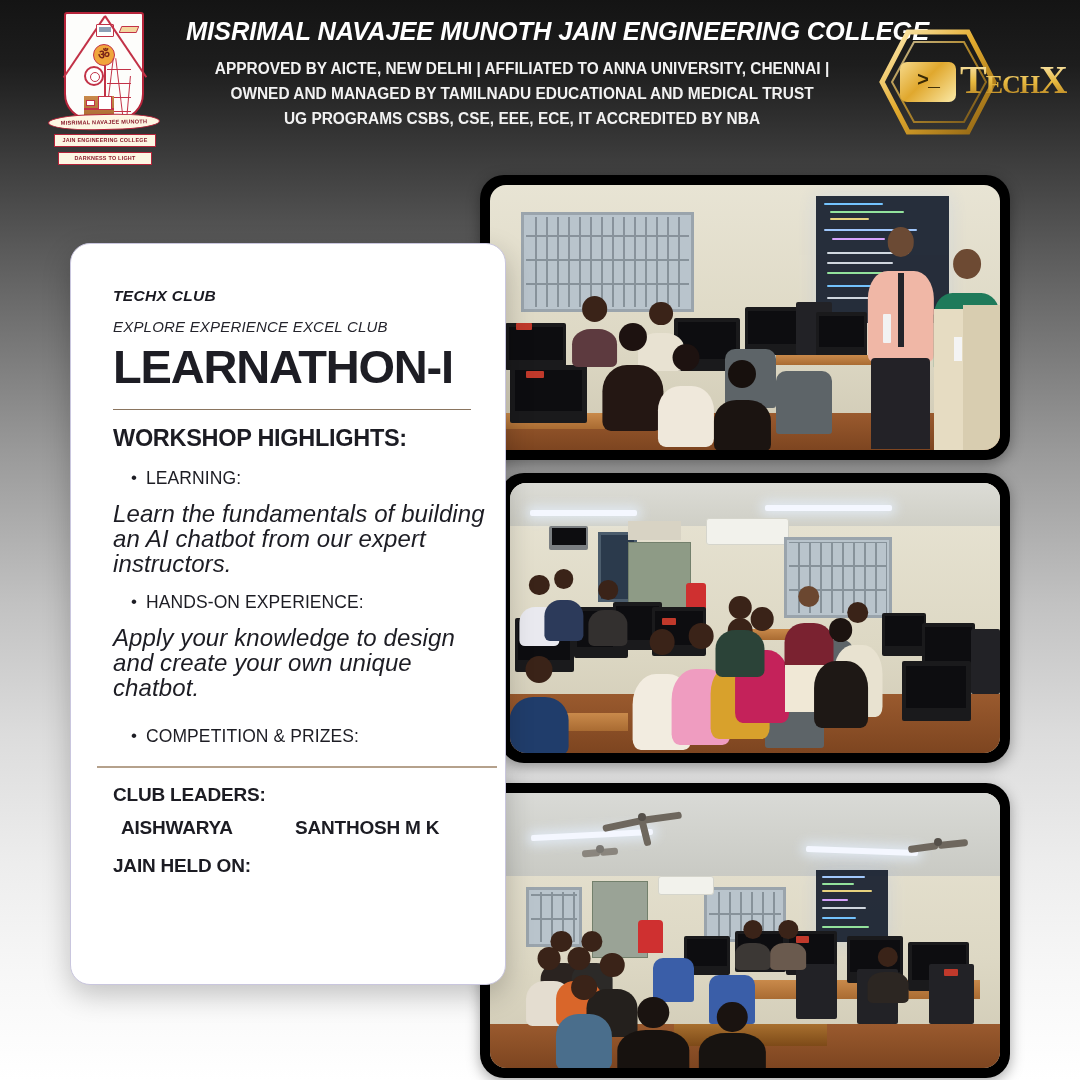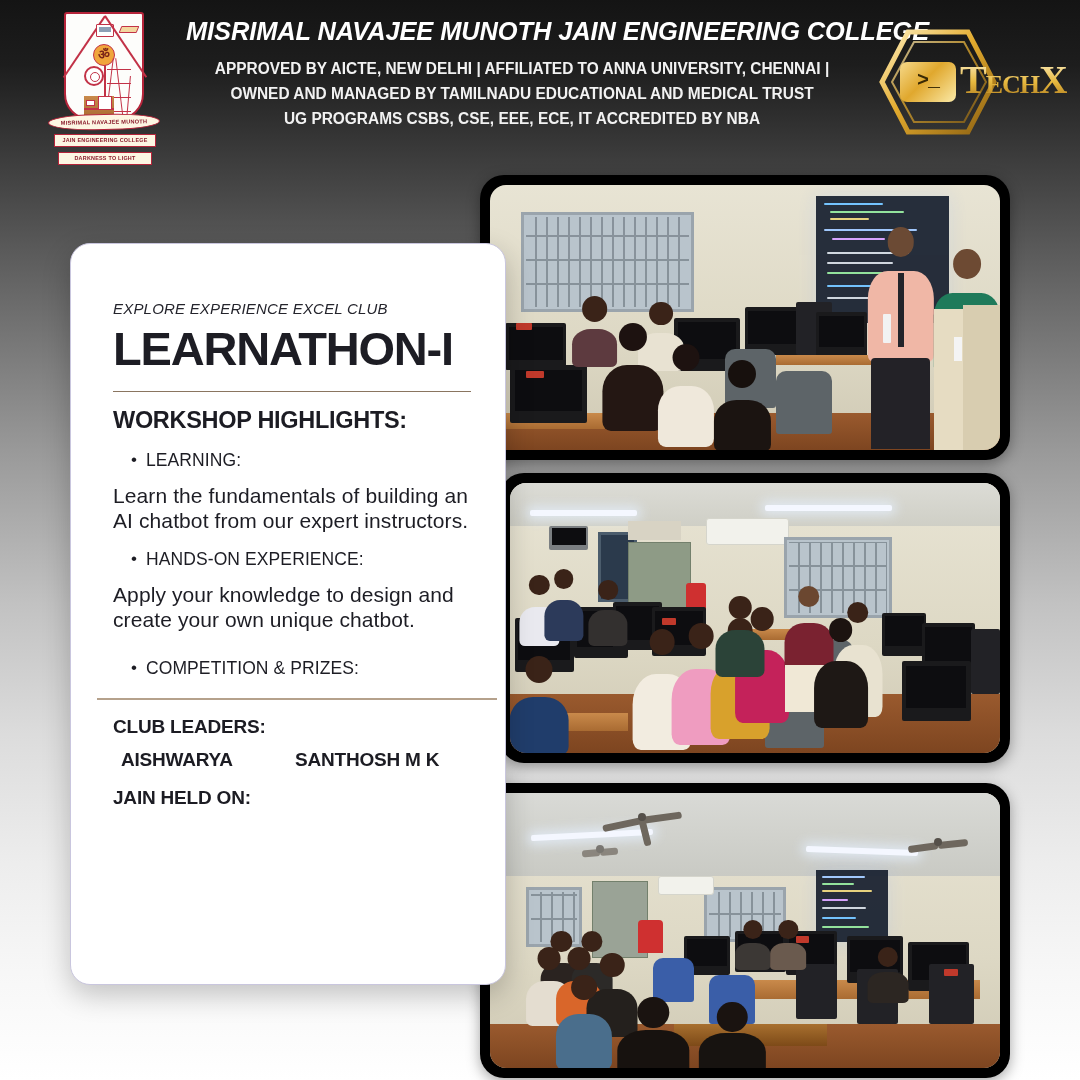--- a/index.html
+++ b/index.html
@@ -160,22 +160,22 @@
 
   .rule { height:1.4px; background:#8a7560; margin:16px 0 0 0; width:358px; }
   .rule.second { background:#b5a18c; width:400px; margin-left:-16px; }
 
   .hl-title { font-size:23.5px; font-weight:bold; color:#1c1c23;
               letter-spacing:-.3px; margin-top:15px; }
 
   .bullet { display:flex; align-items:flex-start; margin-top:16px; padding-left:18px; }
   .bullet .dot { font-size:17px; line-height:20px; color:#1d1d24; margin-right:9px; }
   .bullet .btxt{ font-size:17.5px; color:#1d1d24; letter-spacing:.1px; line-height:20px; }
-  .para { font-size:21px; color:#1d1d24; line-height:25px; margin-top:13px;
-          letter-spacing:.1px; }
+  .para { font-size:24px; color:#1d1d24; line-height:25px; margin-top:13px;
+          letter-spacing:.1px;font-style:italic; }
 
   .leaders-h { font-size:19px; font-weight:bold; color:#1c1c23; margin-top:16px; letter-spacing:-.2px; }
   .leaders-row { display:flex; margin-top:11px; padding-left:8px; }
   .leaders-row .ld { font-size:19px; font-weight:bold; color:#1c1c23; letter-spacing:-.2px; }
   .leaders-row .ld:first-child { width:174px; }
   .event-h { font-size:19px; font-weight:bold; color:#1c1c23; margin-top:16px; letter-spacing:-.2px; }
   .event-d { font-size:19px; font-weight:bold; color:#1c1c23; margin-top:11px;
              padding-left:8px; letter-spacing:-.2px; }
 </style>
 </head>
@@ -496,20 +496,21 @@
       <div class="person" style="left:74%;top:56%;width:8%;height:20%;">
         <div class="head" style="top:0;width:50%;padding-bottom:50%;"></div>
         <div class="body" style="top:46%;width:100%;height:56%;background:#2c2622;"></div>
       </div>
     </div>
   </div>
 </div>
 
 <div class="card">
   <div class="pad">
+    <div class="club-name">TECHX CLUB</div>
     <div class="club-tag">EXPLORE EXPERIENCE EXCEL CLUB</div>
     <div class="big-title">LEARNATHON-I</div>
     <div class="sub-title">
     </div>
 
     <div class="rule"></div>
 
     <div class="hl-title">WORKSHOP HIGHLIGHTS:</div>
 
     <div class="bullet">

